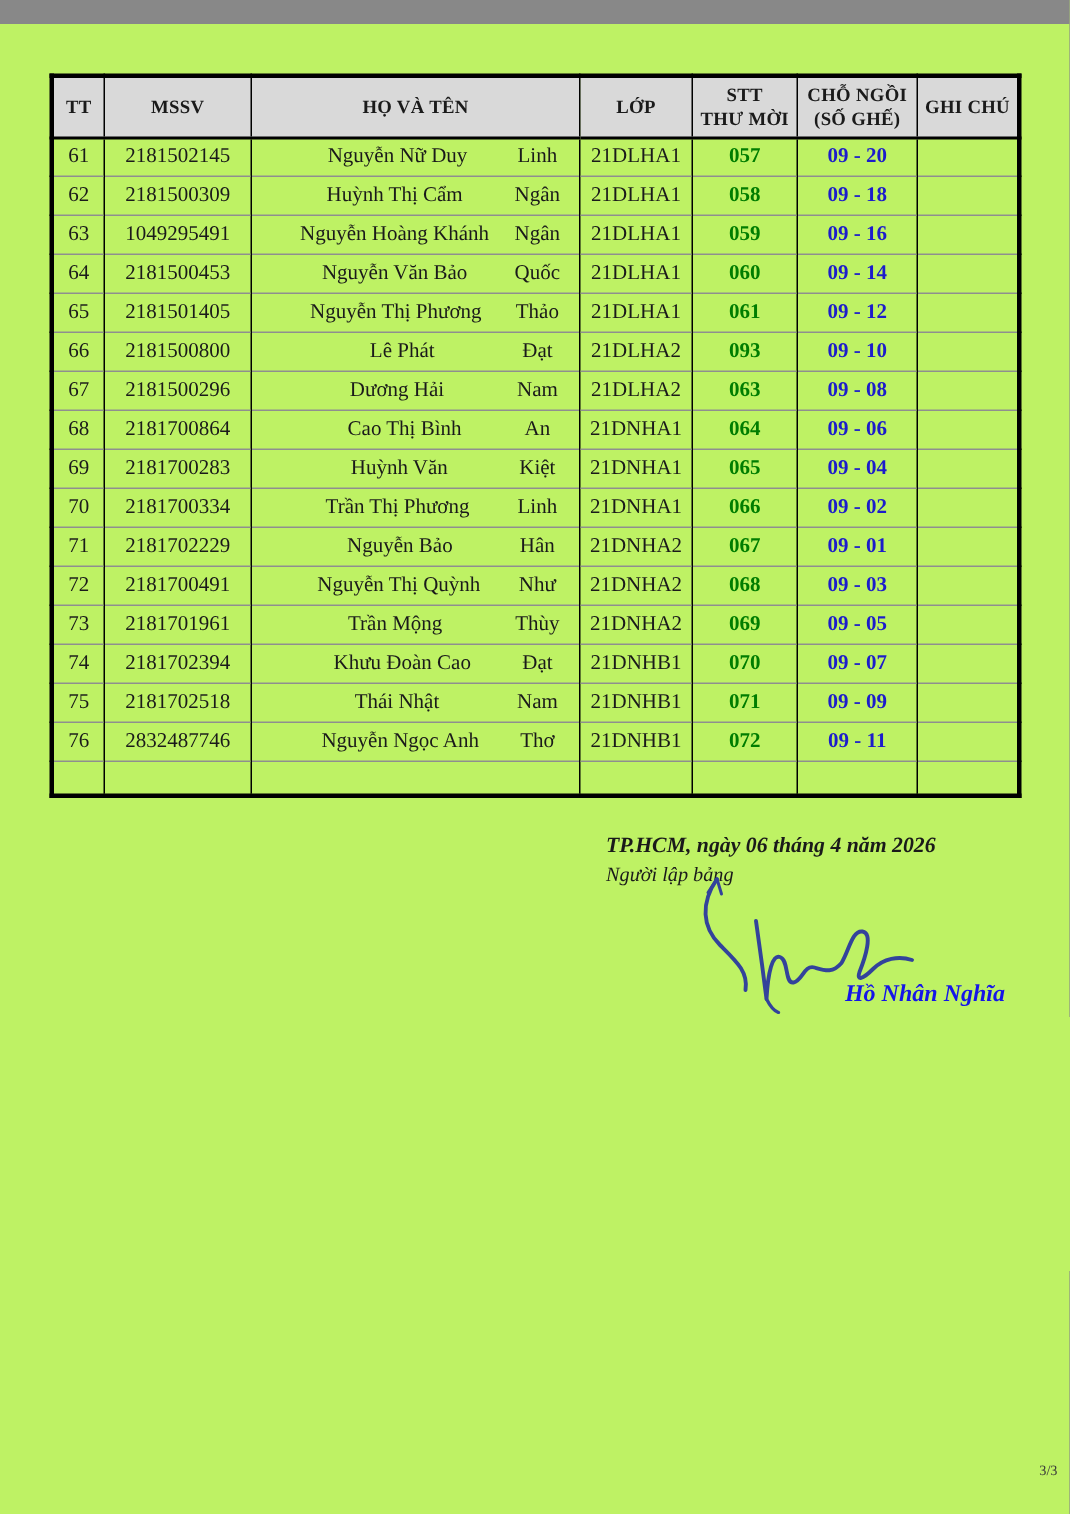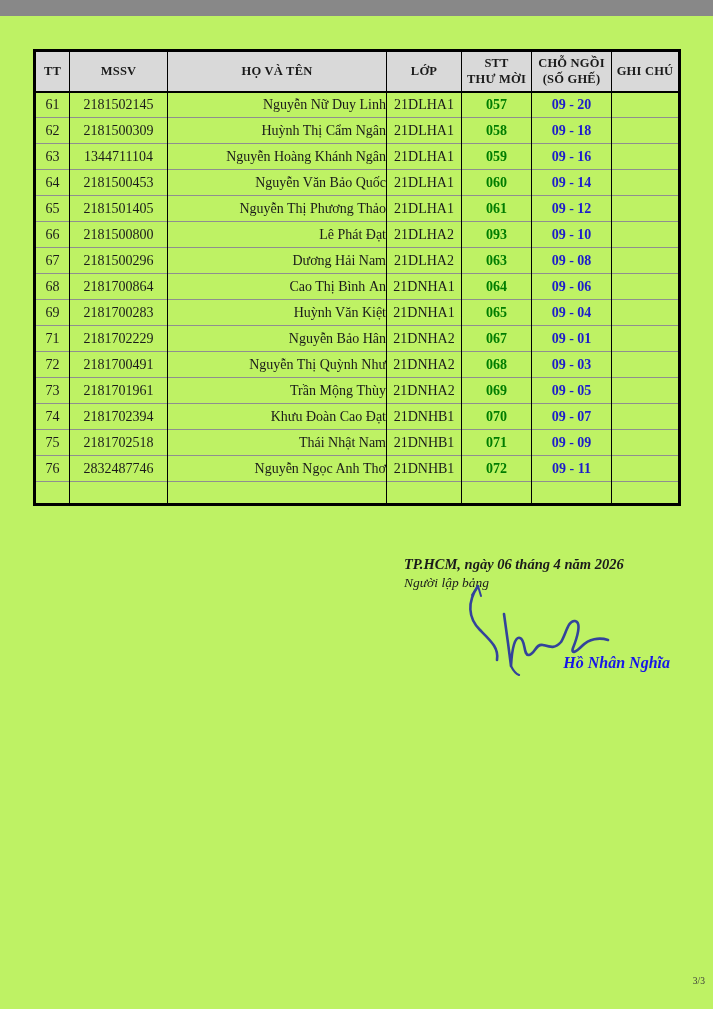--- a/index.html
+++ b/index.html
@@ -41,21 +41,21 @@
     border-left: 1.5px solid #000;
     border-top: 1px solid #8f8f8f;
     height: 26px;
     font-size: 14px;
     vertical-align: middle;
     white-space: nowrap;
     overflow: hidden;
   }
   .doc-table tr.empty-row td { height: 23px; }
   .c-tt, .c-mssv, .c-lop, .c-stt, .c-seat { text-align: center; }
-  .c-name { padding-left: 6px; text-align: right; }
+  .c-name { padding-left: 6px; text-align: center; }
   .c-name .ho { display: inline-block; width: 153px; }
   .c-name .ten { display: inline-block; }
   .c-stt  { font-weight: bold; color: var(--invite-green, #007d00); font-size: 13.5px; }
   .c-seat { font-weight: bold; color: var(--seat-blue, #1c1ccb); font-size: 13.5px; }
 
   
   .sign-block {
     position: absolute;
     left: 404px;
     top: 540px;
@@ -156,21 +156,21 @@
         <span class="ho">Huỳnh Thị Cẩm</span>
         <span class="ten">Ngân</span>
       </td>
       <td class="c-lop">21DLHA1</td>
       <td class="c-stt">058</td>
       <td class="c-seat">09 - 18</td>
       <td class="c-note"></td>
     </tr>
         <tr>
       <td class="c-tt">63</td>
-      <td class="c-mssv">1344711104</td>
+      <td class="c-mssv">1049295491</td>
       <td class="c-name">
         <span class="ho">Nguyễn Hoàng Khánh</span>
         <span class="ten">Ngân</span>
       </td>
       <td class="c-lop">21DLHA1</td>
       <td class="c-stt">059</td>
       <td class="c-seat">09 - 16</td>
       <td class="c-note"></td>
     </tr>
         <tr>
@@ -236,20 +236,32 @@
         <tr>
       <td class="c-tt">69</td>
       <td class="c-mssv">2181700283</td>
       <td class="c-name">
         <span class="ho">Huỳnh Văn</span>
         <span class="ten">Kiệt</span>
       </td>
       <td class="c-lop">21DNHA1</td>
       <td class="c-stt">065</td>
       <td class="c-seat">09 - 04</td>
+      <td class="c-note"></td>
+    </tr>
+        <tr>
+      <td class="c-tt">70</td>
+      <td class="c-mssv">2181700334</td>
+      <td class="c-name">
+        <span class="ho">Trần Thị Phương</span>
+        <span class="ten">Linh</span>
+      </td>
+      <td class="c-lop">21DNHA1</td>
+      <td class="c-stt">066</td>
+      <td class="c-seat">09 - 02</td>
       <td class="c-note"></td>
     </tr>
         <tr>
       <td class="c-tt">71</td>
       <td class="c-mssv">2181702229</td>
       <td class="c-name">
         <span class="ho">Nguyễn Bảo</span>
         <span class="ten">Hân</span>
       </td>
       <td class="c-lop">21DNHA2</td>

